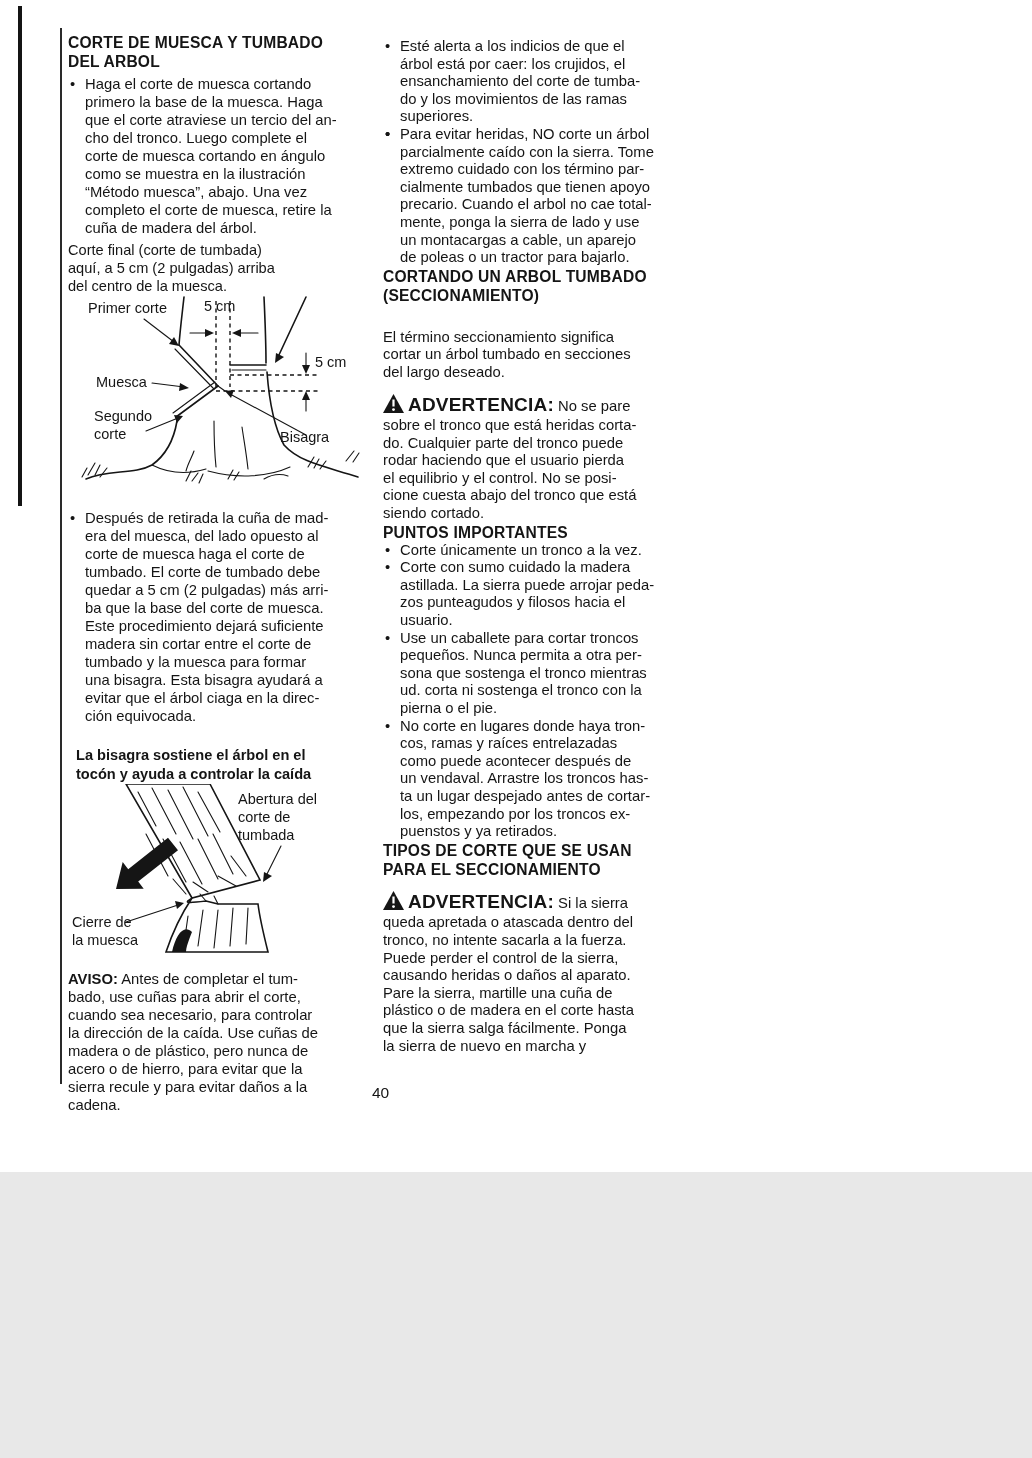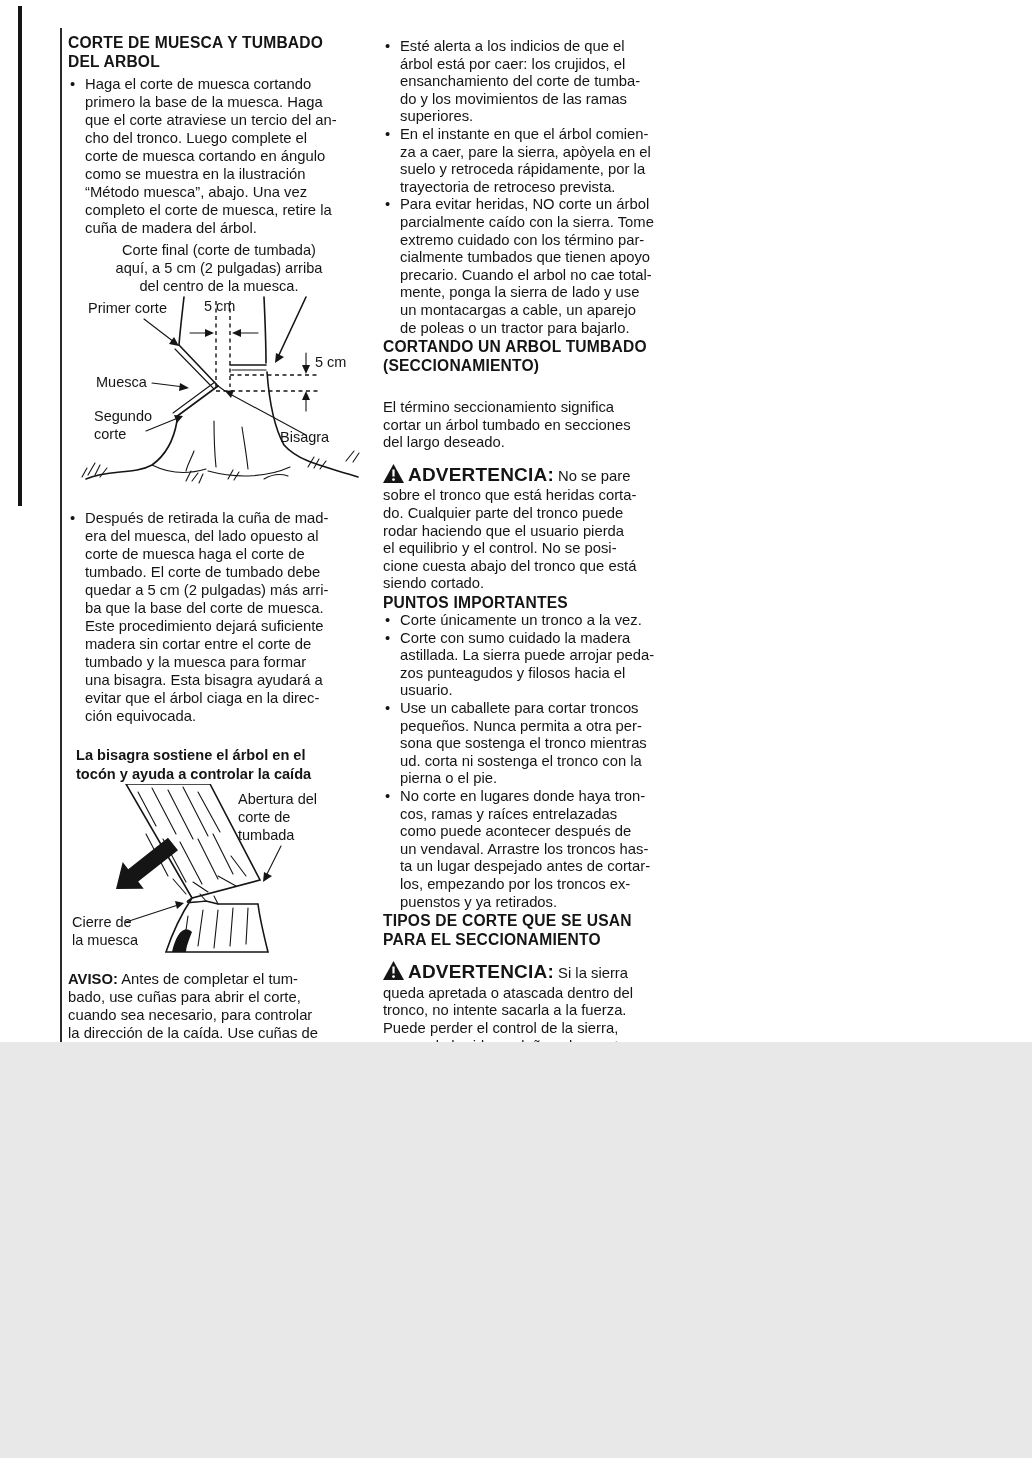--- a/index.html
+++ b/index.html
@@ -1,39 +1,39 @@
 <!DOCTYPE html>
 <html><head>
 <meta charset="utf-8">
 <style>
   html,body{margin:0;padding:0;background:#e8e8e8;}
   .page{
     position:relative;
-    width:1032px;height:1042px;
+    width:1032px;height:1172px;
     background:#ffffff;
     font-family:"Liberation Sans","DejaVu Sans",sans-serif;
     color:#151515;
     overflow:hidden;
   }
   .scan-line-a{position:absolute;left:18px;top:6px;width:4px;height:500px;background:#141414;}
   .scan-line-b{position:absolute;left:60px;top:28px;width:2px;height:1056px;background:#2a2a2a;}
   .col{position:absolute;}
   .col-left{left:68px;top:33px;width:302px;}
   .col-right{left:383px;top:38px;width:314px;}
   .lines{white-space:pre-line;}
   h2.sect{
     font-size:15.6px;line-height:19px;font-weight:bold;margin:0;letter-spacing:0.2px;
   }
   .body-txt{font-size:14.8px;line-height:18px;margin-top:24px;}
   .col-right .body-txt{line-height:17.6px;}
   .bullet{position:relative;padding-left:17px;margin:0;}
   .bullet .marker{position:absolute;left:2px;top:0;}
   .mt4{margin-top:4px;} .mt16{margin-top:16px;}
   .fig-caption-center{
-    text-align:center;font-size:14.6px;line-height:18px;margin-top:4px;
+    text-align:left;font-size:14.6px;line-height:18px;margin-top:4px;
   }
   .fig-caption-bold{
     font-weight:bold;font-size:14.6px;line-height:19px;margin-top:21px;margin-left:8px;
   }
   .aviso{margin-top:14px;}
   .aviso b{font-weight:bold;}
   .warn{margin-top:12px;}
   .warn-label{font-weight:bold;font-size:19px;letter-spacing:0.2px;}
   .warn-icon{display:inline-block;vertical-align:-2px;margin-right:4px;}
   svg.fig{display:block;}
@@ -200,24 +200,20 @@
     <div class="bullet body-txt">
       <span class="marker">•</span>
       <span class="lines">Esté alerta a los indicios de que el
 árbol está por caer: los crujidos, el
 ensanchamiento del corte de tumba-
 do y los movimientos de las ramas
 superiores.</span>
     </div>
     <div class="bullet body-txt">
       <span class="marker">•</span>
-      <span class="lines">En el instante en que el árbol comien-
-za a caer, pare la sierra, apòyela en el
-suelo y retroceda rápidamente, por la
-trayectoria de retroceso prevista.</span>
     </div>
     <div class="bullet body-txt">
       <span class="marker">•</span>
       <span class="lines">Para evitar heridas, NO corte un árbol
 parcialmente caído con la sierra. Tome
 extremo cuidado con los término par-
 cialmente tumbados que tienen apoyo
 precario. Cuando el arbol no cae total-
 mente, ponga la sierra de lado y use
 un montacargas a cable, un aparejo

